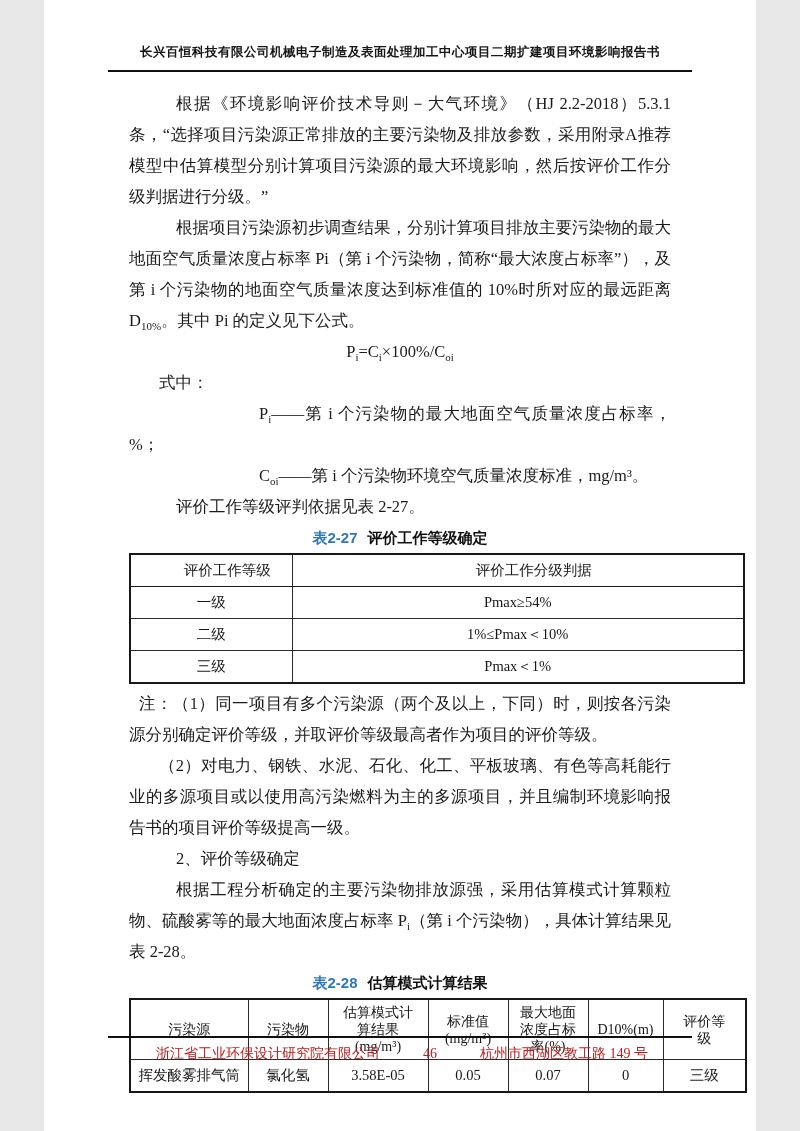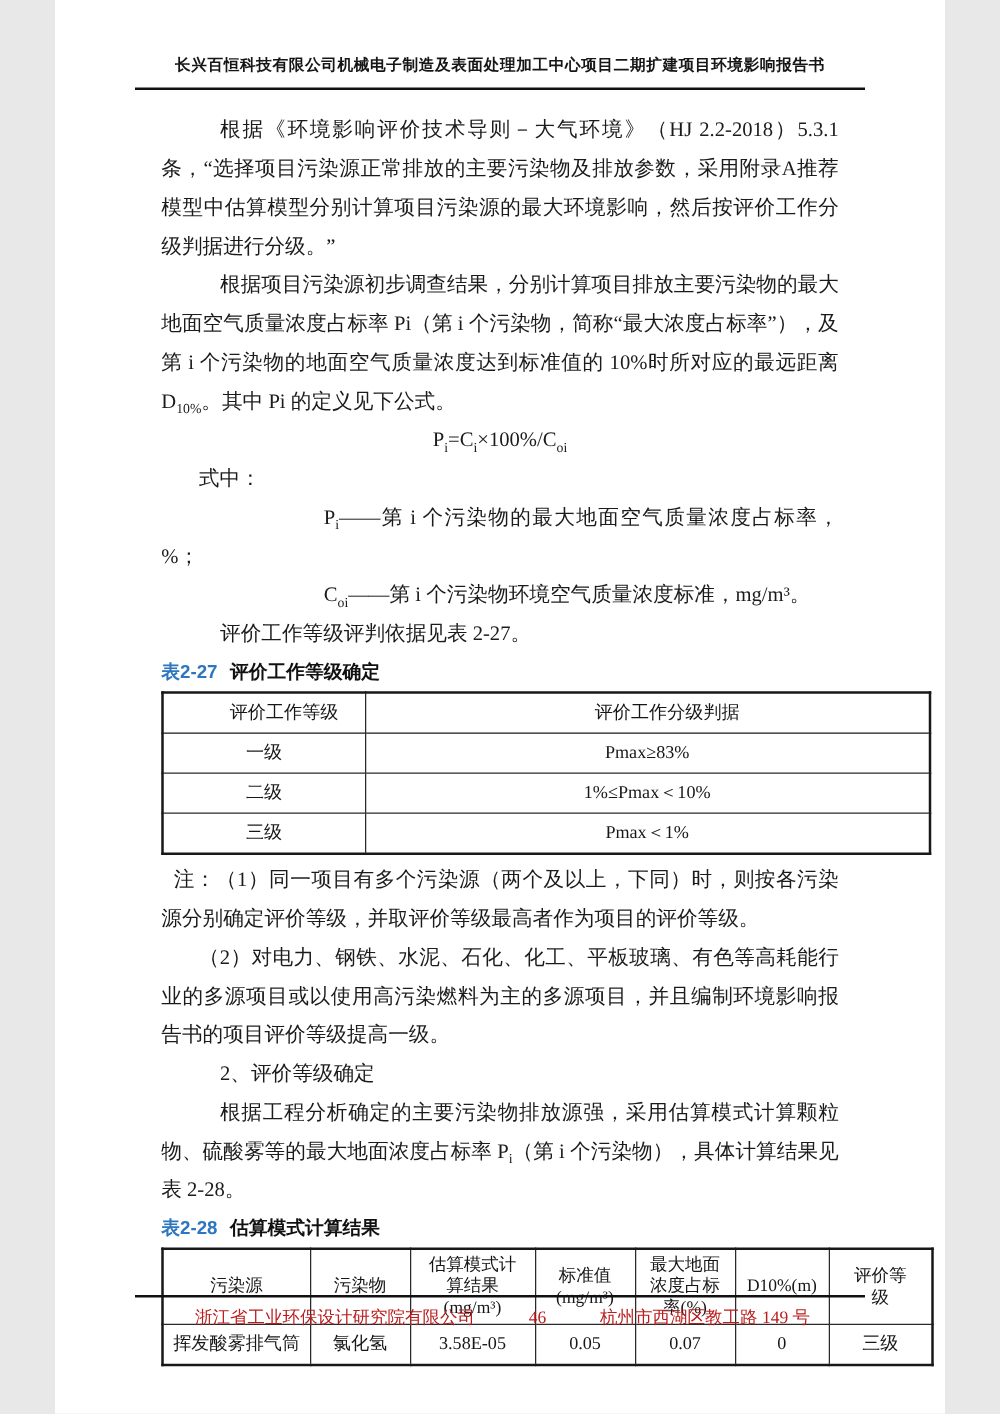--- a/index.html
+++ b/index.html
@@ -17,21 +17,21 @@
   .body-para{text-indent:47px;}
   .formula-line{text-align:center;text-indent:0;}
   .shizhong{text-indent:30px;}
   .def-para{text-indent:130px;}
   .lead-para{text-indent:47px;}
   .note-first{text-indent:10px;}
   .note-next{text-indent:30px;}
   .section-head{text-indent:47px;}
   sub{font-size:11px;line-height:0;}
   
-  .tbl-caption{margin:4px 0 3px 0;text-align:left;text-indent:0;
+  .tbl-caption{margin:4px 0 3px 0;text-align:center;text-indent:0;
     font-family:"Liberation Sans","DejaVu Sans",sans-serif;font-weight:bold;font-size:15px;
     color:#111;}
   .tbl-caption .lbl{color:#2e77c0;margin-right:10px;}
   
   table{border-collapse:collapse;table-layout:fixed;width:616px;margin:0 auto;
     font-size:14.5px;color:#161616;}
   .t27{border:2px solid #181818;}
   .t27 td,.t27 th{border:1px solid #2a2a2a;height:23px;text-align:center;padding:0 4px;
     font-weight:normal;}
   .t27 thead th{border-bottom:1.6px solid #1a1a1a;padding-left:36px;}
@@ -82,21 +82,21 @@
         </colgroup>
       <thead>
         <tr>
           <th>评价工作等级</th>
           <th>评价工作分级判据</th>
         </tr>
       </thead>
       <tbody>
         <tr>
           <td>一级</td>
-          <td>Pmax≥83%</td>
+          <td>Pmax≥54%</td>
         </tr>
         <tr>
           <td>二级</td>
           <td>1%≤Pmax＜10%</td>
         </tr>
         <tr>
           <td>三级</td>
           <td>Pmax＜1%</td>
         </tr>
       </tbody>

